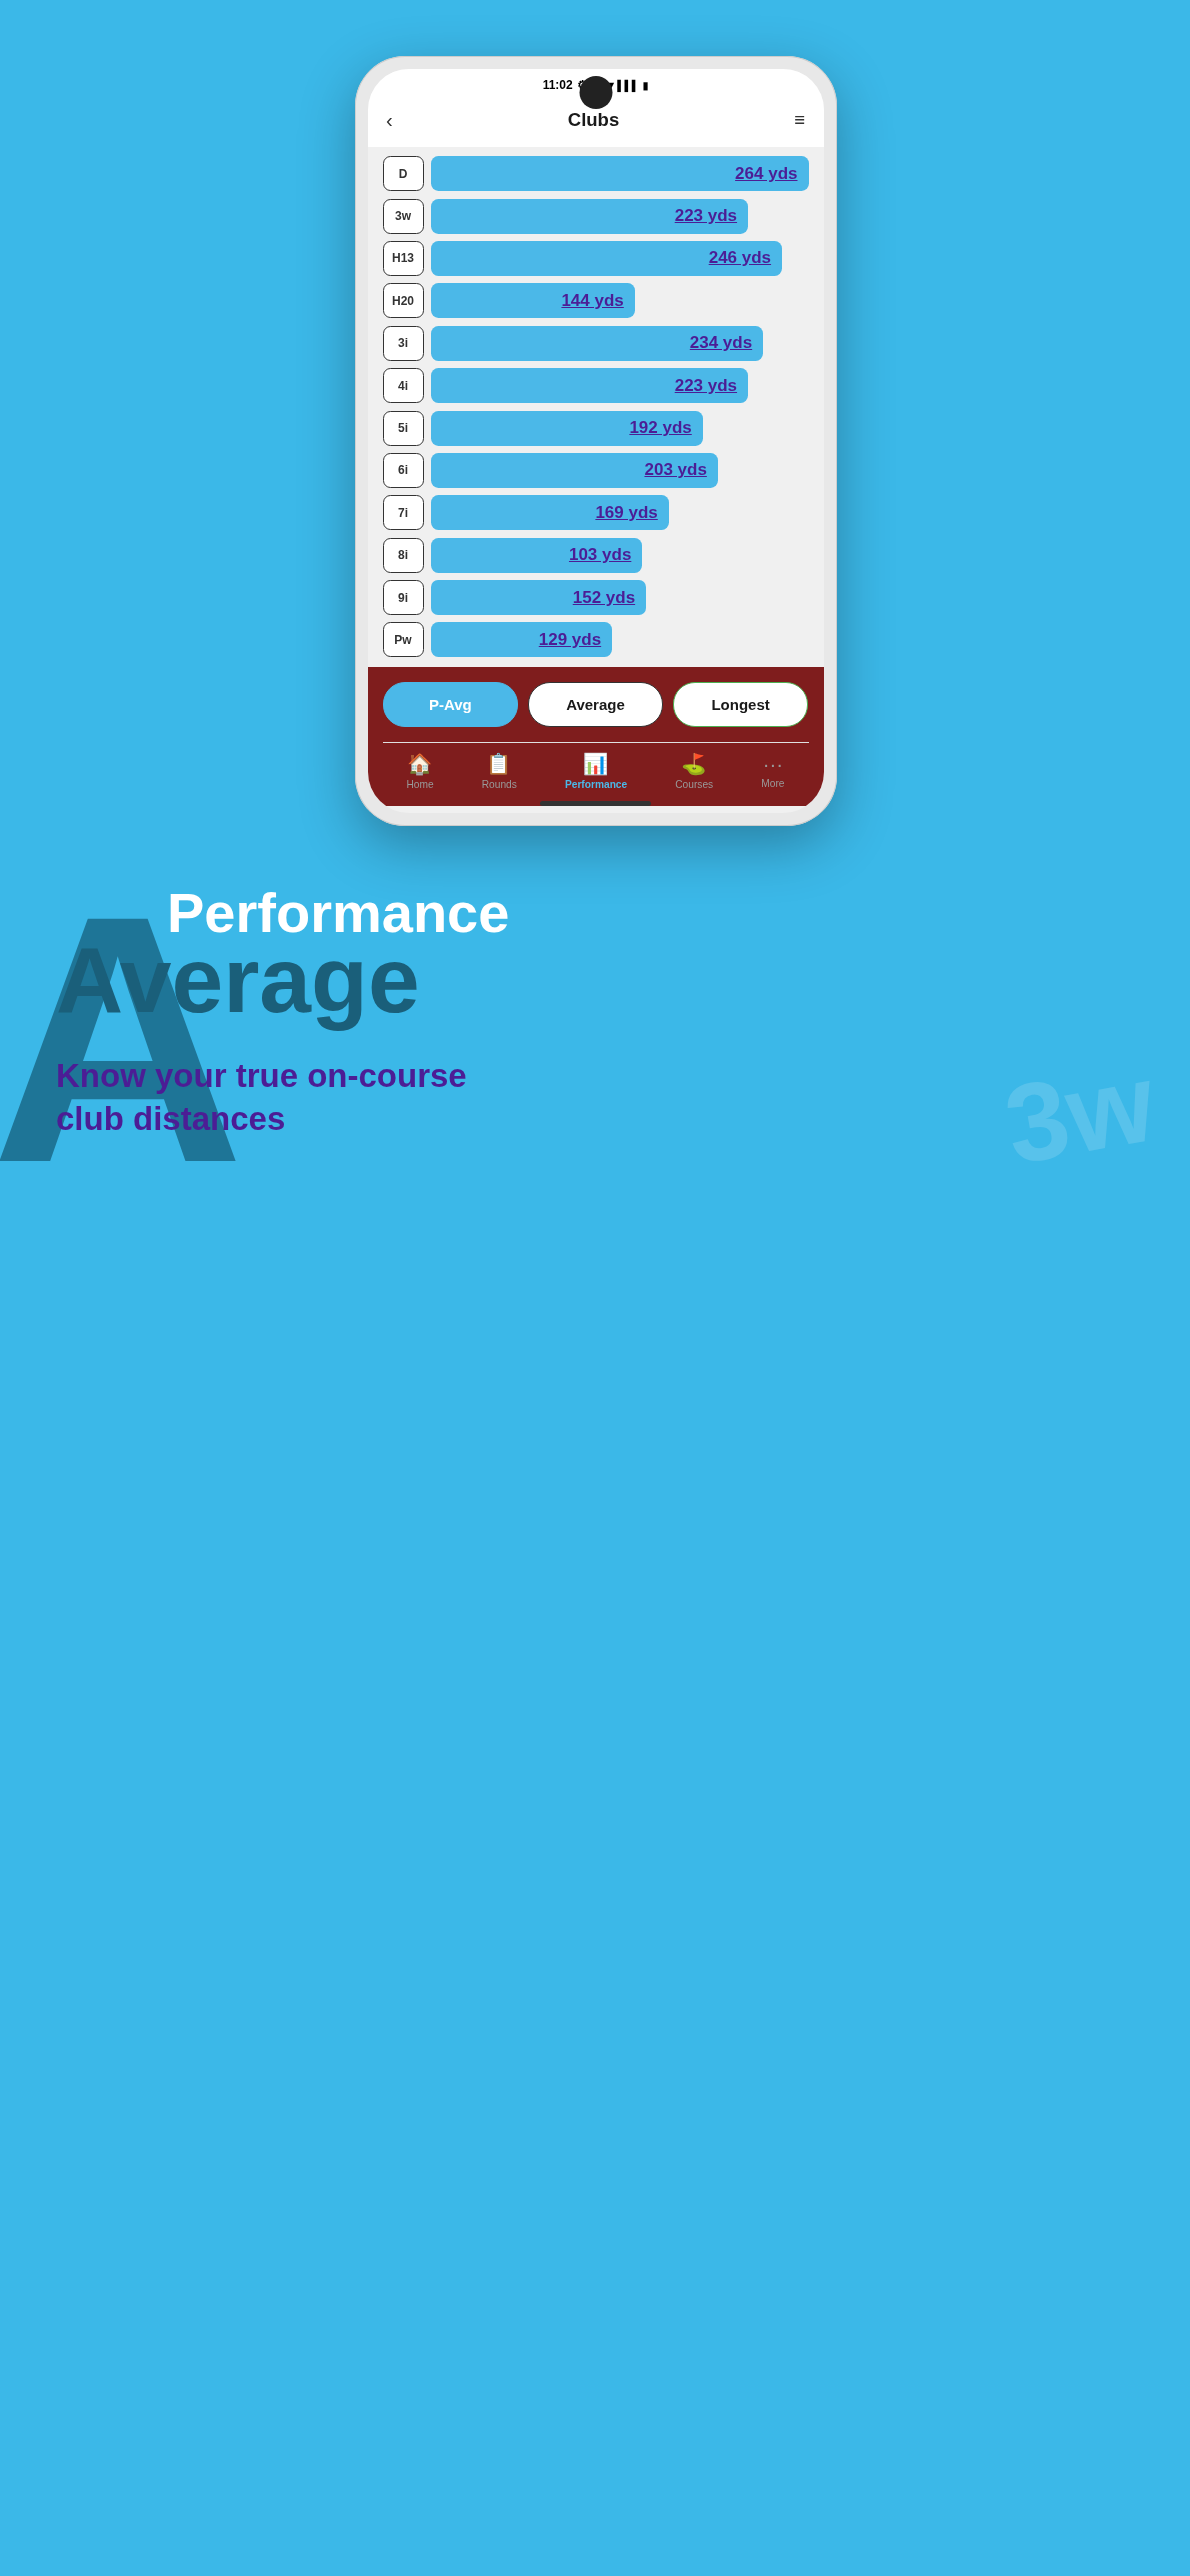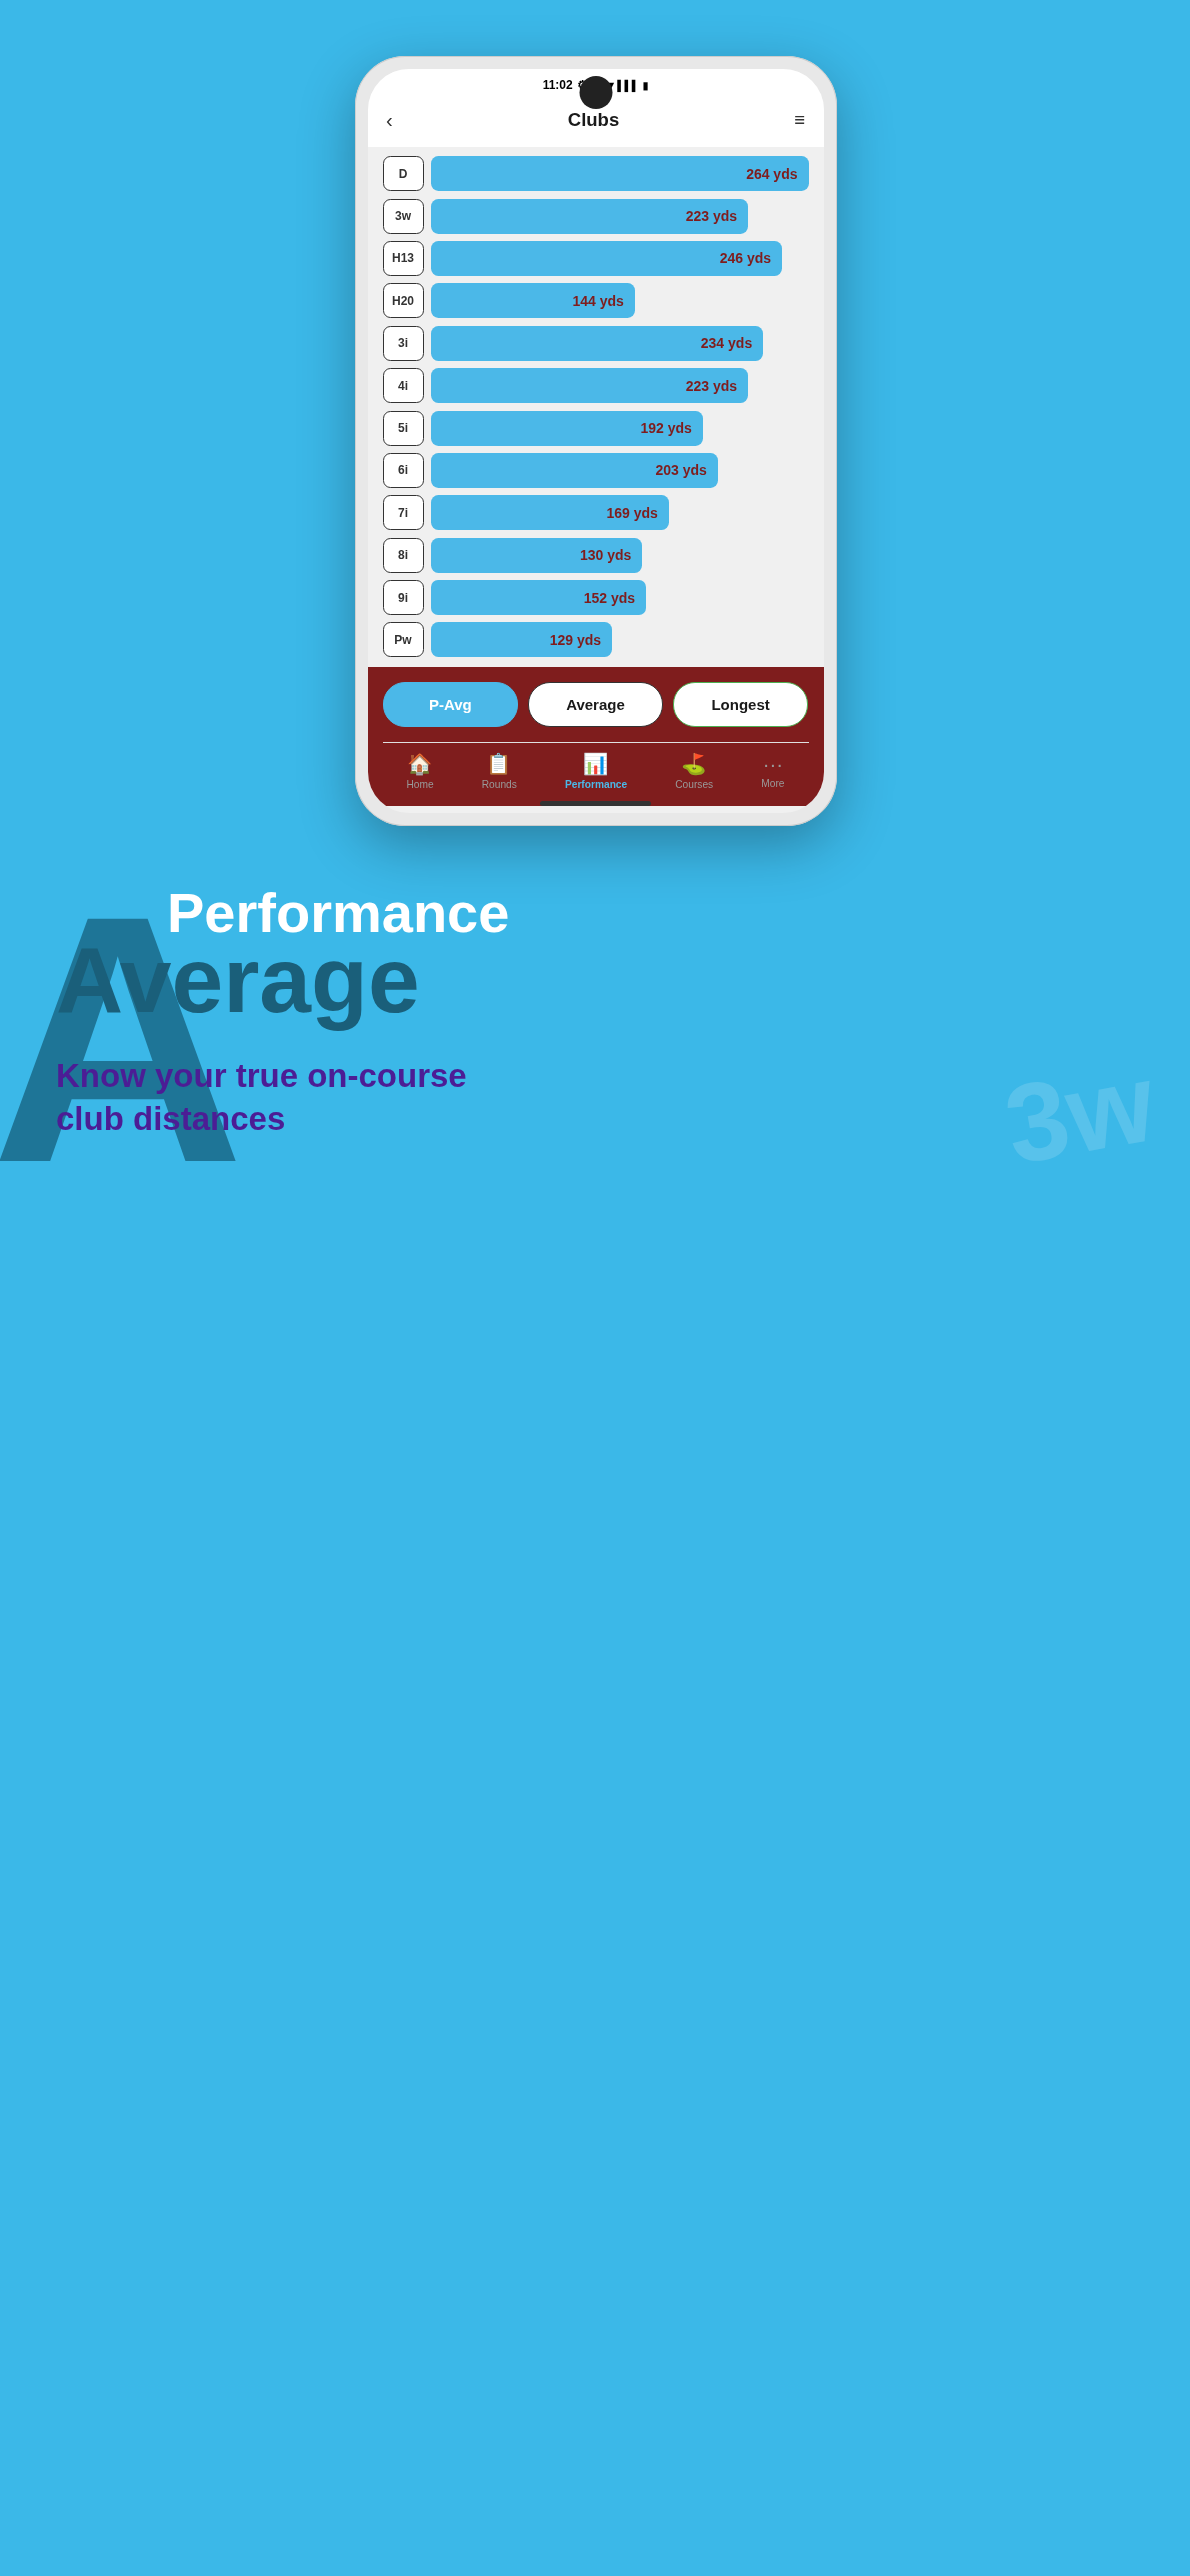--- a/index.html
+++ b/index.html
@@ -111,23 +111,24 @@
     .club-bar {
       height: 35px;
       background: #4bb8e8;
       border-radius: 7.4px;
       display: flex;
       align-items: center;
       justify-content: flex-end;
       padding-right: 11px;
     }
     .club-bar span {
-      color: #7f1d1d;
-      font-size: 14px;
+      color: #4c1d95;
+      font-size: 17px;
       font-weight: 600;
+      text-decoration: underline;
     }
 
     
     .bottom-section {
       background: #7f1d1d;
       padding: 15px 15px 0;
     }
     .filter-buttons {
       display: flex;
       gap: 9.3px;
@@ -355,21 +356,21 @@
           <div class="club-bar-container">
             <div class="club-bar" style="width: 63%;">
               <span>169 yds</span>
             </div>
           </div>
         </div>
         <div class="club-row">
           <div class="club-label">8i</div>
           <div class="club-bar-container">
             <div class="club-bar" style="width: 56%;">
-              <span>130 yds</span>
+              <span>103 yds</span>
             </div>
           </div>
         </div>
         <div class="club-row">
           <div class="club-label">9i</div>
           <div class="club-bar-container">
             <div class="club-bar" style="width: 57%; border-radius: 7px;">
               <span>152 yds</span>
             </div>
           </div>

